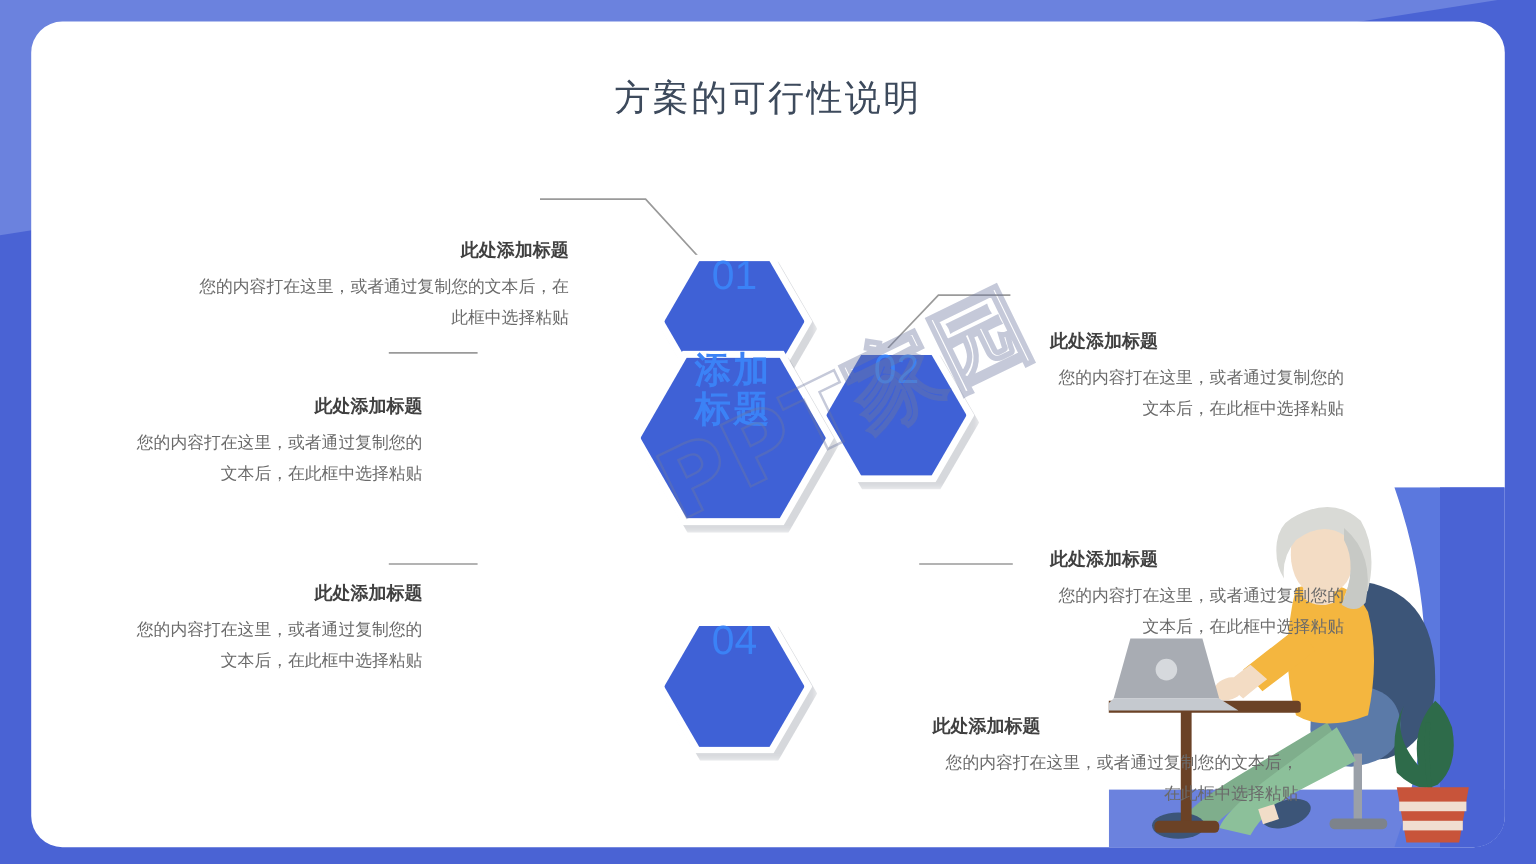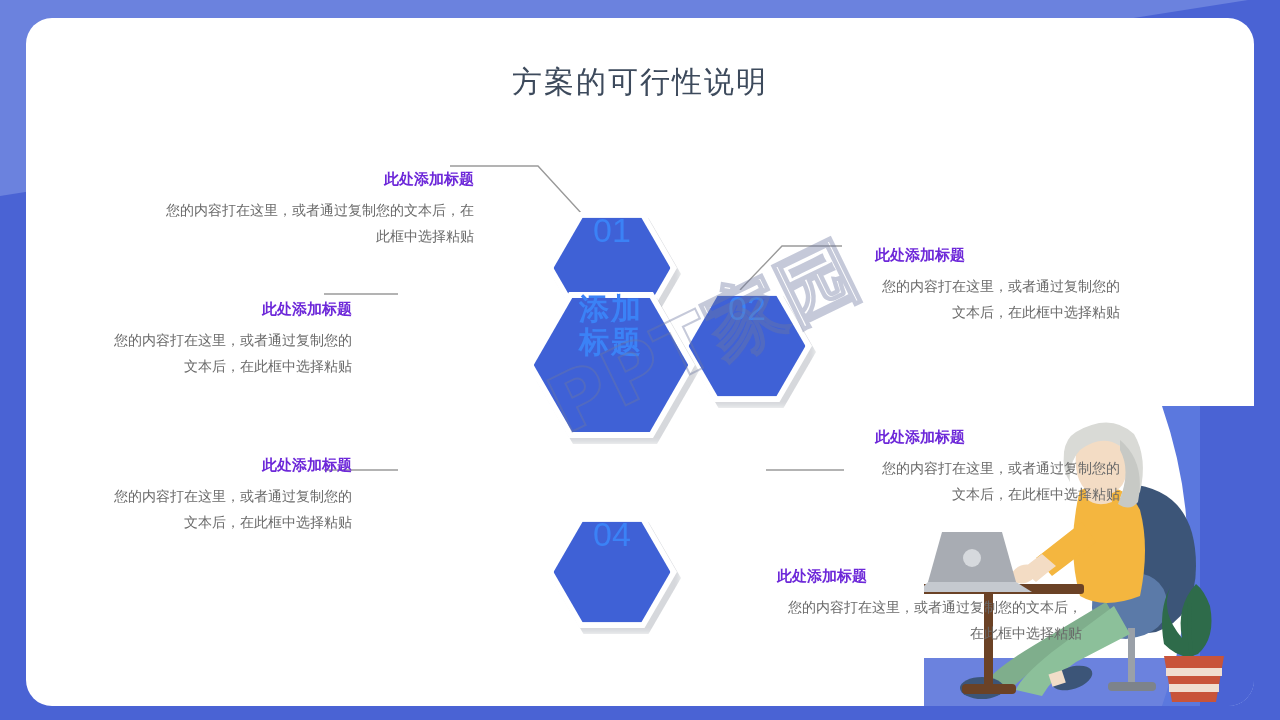--- a/index.html
+++ b/index.html
@@ -72,23 +72,24 @@
   #hex-02 { left:656px; top:272px; }
   #hex-03 { left:656px; top:422px; }
   #hex-04 { left:521px; top:498px; }
   #hex-05 { left:382px; top:422px; }
   #hex-06 { left:382px; top:272px; }
   #hex-center { left:501px; top:274px; }
 
   
   .block { position:absolute; }
   .block .bt {
-    font-size:15px; font-weight:700; color:#6d28d9;
+    font-size:15px; font-weight:700; color:#404040;
     font-family:Liberation Sans, sans-serif;
     margin-bottom:10px;
+    margin-top:29px;
   }
   .block .bb {
     font-size:14px; color:#6a6a6a; line-height:1.85;
     font-family:Liberation Mono, monospace;
     text-align:right;
   }
   .block.right-al { text-align:right; }
   .block.left-al  { text-align:left; }
 
   #block-01 { left:138px; top:152px; width:310px; }

